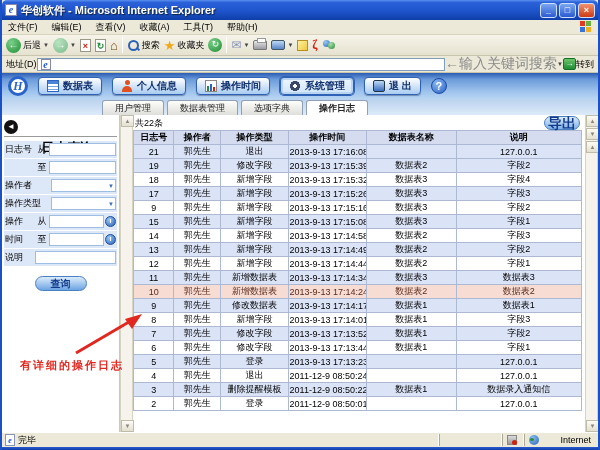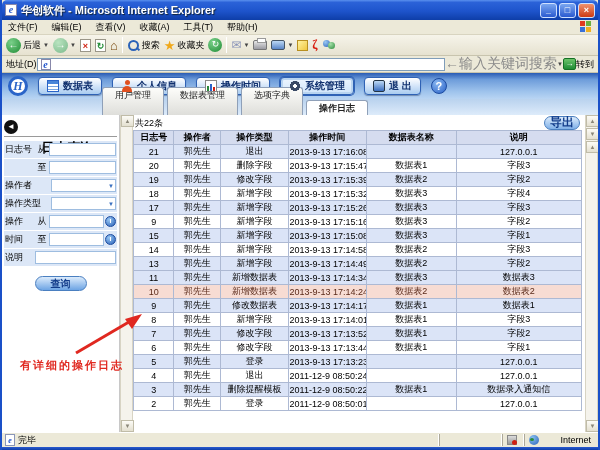--- a/index.html
+++ b/index.html
@@ -98,21 +98,21 @@
     background-size:2px 5px,2px 7px,2px 4px; background-position:1px 5px,4px 3px,7px 6px; background-repeat:no-repeat; }
   .gearic { border-radius:50%; background:radial-gradient(circle,#fff 0 2px,#3a4a66 2px 5px,transparent 5px); }
   .gearic::before { content:""; position:absolute; inset:1px; border:1.5px dotted #3a4a66; border-radius:50%; }
   .exitic { background:linear-gradient(#bcd8f4,#3a6ec0); border:1px solid #234; border-radius:2px; }
   .helpbtn { width:16px; height:16px; border-radius:50%; background:radial-gradient(circle at 35% 30%,#8ab8f0,#2a62c8);
     color:#fff; font-weight:bold; font-size:11px; line-height:15px; text-align:center; border:1px solid #1c4ba0; }
 
   
   .tabrow { height:16px; flex:0 0 16px; display:flex; align-items:flex-end; padding-left:100px; gap:3px;
     background:linear-gradient(180deg,#b9d2ee,#ddebfa); }
-  .tab { height:28px; padding:0 12px; font-size:9px; line-height:14px; background:linear-gradient(#fdfdfa,#dededa);
+  .tab { height:15px; padding:0 12px; font-size:9px; line-height:14px; background:linear-gradient(#fdfdfa,#dededa);
     border:1px solid #8fa0b8; border-bottom:none; border-radius:3px 3px 0 0; color:#222; }
   .tab.active { background:#fff; height:15px; font-weight:bold; }
 
   
   .content { flex:1; display:flex; background:#fff; position:relative; overflow:hidden; }
 
   
   .sidebar { width:118px; flex:0 0 118px; border-right:1px solid #c8c8c8; padding:2px 2px 0 2px; font-size:9px; }
   .side-head { display:flex; align-items:center; height:20px; border-bottom:1px solid #9a9a9a; margin-bottom:4px; }
   .collapse { width:14px; height:14px; border-radius:50%; background:#111; color:#fff; font-size:8px;
@@ -136,22 +136,22 @@
   .vscroll { width:13px; flex:0 0 13px; background:#f5f3ec; border-right:1px solid #d8d4c4; border-left:1px solid #d8d4c4;
     display:flex; flex-direction:column; justify-content:space-between; }
   .sarr { width:13px; height:12px; background:linear-gradient(#fcfbf6,#e4e0d0); border:1px solid #c0bca8;
     color:#8a8678; font-size:6px; line-height:11px; text-align:center; }
   .arrstack { display:flex; flex-direction:column; gap:1px; }
 
   
   .main { flex:1; padding:2px 3px 0 0; position:relative; font-size:9px; }
   .countrow { height:13px; line-height:13px; padding-left:2px; }
   .export { position:absolute; right:5px; top:1px; width:36px; height:14px; border:1px solid #4a7fc0;
-    border-radius:7px; background:linear-gradient(180deg,#dcecfc,#7fb0e8); font-size:12px; font-weight:bold;
-    color:#123c8a; line-height:12px; text-align:center;font-family:Liberation Mono, monospace; }
+    border-radius:7px; background:linear-gradient(180deg,#dcecfc,#7fb0e8); font-size:14px; font-weight:bold;
+    color:#123c8a; line-height:12px; text-align:center; }
   table.log { width:100%; border-collapse:collapse; table-layout:fixed; }
   .log th { background:#d5dcef; border:1px solid #adb9d3; height:13px; font-size:9px; font-weight:bold; padding:0; }
   .log td { border:1px solid #adb9d3; height:11px; font-size:9px; text-align:center; padding:0 1px;
     overflow:hidden; white-space:nowrap; }
   .log tr.alt td { background:#dbe4f7; }
   .log tr.hl td { background:#f7dcd3; color:#5a2a1a; }
   col.c0{width:9%} col.c1{width:10.5%} col.c2{width:15%} col.c3{width:17.5%} col.c4{width:20%} col.c5{width:28%}
 
   
   .anno-text { position:absolute; left:18px; top:243px; color:#e02820; font-weight:bold; font-size:11px;
@@ -377,28 +377,20 @@
           </thead>
         <tbody>
             <tr class="alt">
               <td>21</td>
               <td>郭先生</td>
               <td>退出</td>
               <td>2013-9-13 17:16:08</td>
               <td></td>
               <td>127.0.0.1</td>
             </tr>
-            <tr class="">
-              <td>20</td>
-              <td>郭先生</td>
-              <td>删除字段</td>
-              <td>2013-9-13 17:15:47</td>
-              <td>数据表1</td>
-              <td>字段3</td>
-            </tr>
             <tr class="alt">
               <td>19</td>
               <td>郭先生</td>
               <td>修改字段</td>
               <td>2013-9-13 17:15:39</td>
               <td>数据表2</td>
               <td>字段2</td>
             </tr>
             <tr class="">
               <td>18</td>
@@ -440,20 +432,28 @@
               <td>数据表2</td>
               <td>字段3</td>
             </tr>
             <tr class="alt">
               <td>13</td>
               <td>郭先生</td>
               <td>新增字段</td>
               <td>2013-9-13 17:14:49</td>
               <td>数据表2</td>
               <td>字段2</td>
+            </tr>
+            <tr class="">
+              <td>12</td>
+              <td>郭先生</td>
+              <td>新增字段</td>
+              <td>2013-9-13 17:14:44</td>
+              <td>数据表2</td>
+              <td>字段1</td>
             </tr>
             <tr class="alt">
               <td>11</td>
               <td>郭先生</td>
               <td>新增数据表</td>
               <td>2013-9-13 17:14:34</td>
               <td>数据表3</td>
               <td>数据表3</td>
             </tr>
             <tr class="hl">

